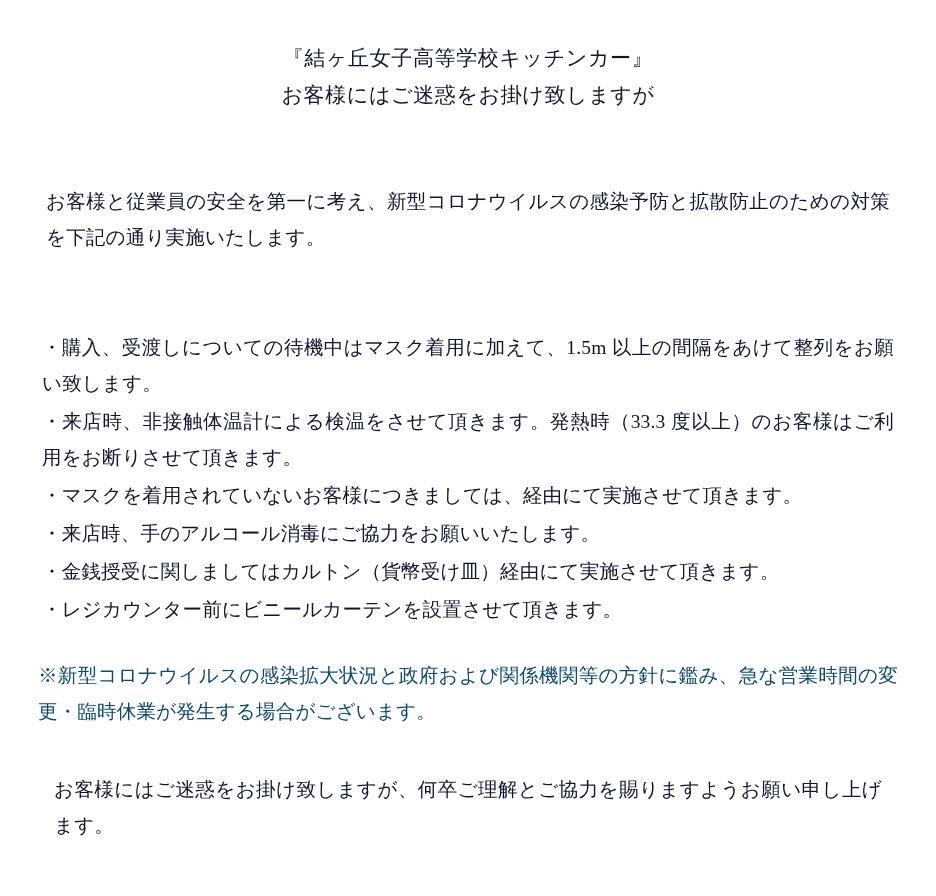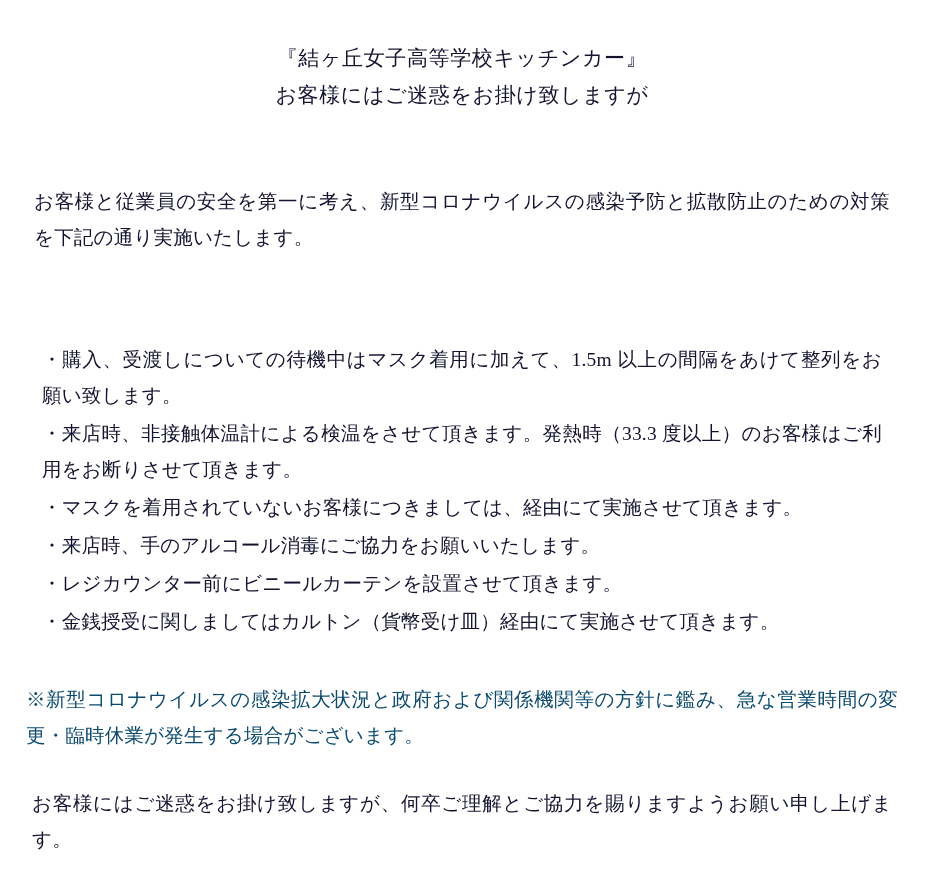--- a/index.html
+++ b/index.html
@@ -12,21 +12,21 @@
     min-height: 896px;
     font-family: "Liberation Serif", "DejaVu Serif", serif;
     color: #1a1a2e;
     -webkit-font-smoothing: antialiased;
   }
   .page {
     position: relative;
     width: 936px;
     min-height: 896px;
     box-sizing: border-box;
-    padding: 36px 38px 20px 26px;
+    padding: 36px 38px 20px 38px;
   }
   .title-block {
     text-align: center;
     margin: 0 0 0 0;
     padding-top: 4px;
   }
   .title-line {
     font-size: 21px;
     line-height: 1.75;
     letter-spacing: 0.03em;
@@ -42,21 +42,21 @@
     letter-spacing: 0.01em;
     color: #141430;
     text-align: justify;
     text-justify: inter-character;
     margin: 8px;
   }
   .spacer-mid {
     height: 62px;
   }
   .bullet-list {
-    margin: 16px;
+    margin: 4px;
     padding: 0;
     list-style: none;
   }
   .bullet-item {
     font-size: 19.5px;
     line-height: 1.85;
     letter-spacing: 0.01em;
     color: #141430;
     text-align: justify;
     text-justify: inter-character;
@@ -74,21 +74,21 @@
     text-justify: inter-character;
     margin: 0;
   }
   .closing {
     font-size: 19.5px;
     line-height: 1.85;
     letter-spacing: 0.01em;
     color: #141430;
     text-align: justify;
     text-justify: inter-character;
-    margin: 6px;
+    margin: 16px;
   }
 </style>
 </head>
 <body>
 
 <div class="page">
 
   <div class="title-block">
     <div class="title-line">『結ヶ丘女子高等学校キッチンカー』</div>
     <div class="title-line">お客様にはご迷惑をお掛け致しますが</div>
@@ -98,22 +98,22 @@
 
   <p class="intro">お客様と従業員の安全を第一に考え、新型コロナウイルスの感染予防と拡散防止のための対策を下記の通り実施いたします。</p>
 
   <div class="spacer-mid"></div>
 
   <ul class="bullet-list">
     <li class="bullet-item">・購入、受渡しについての待機中はマスク着用に加えて、1.5m 以上の間隔をあけて整列をお願い致します。</li>
     <li class="bullet-item">・来店時、非接触体温計による検温をさせて頂きます。発熱時（33.3 度以上）のお客様はご利用をお断りさせて頂きます。</li>
     <li class="bullet-item">・マスクを着用されていないお客様につきましては、経由にて実施させて頂きます。</li>
     <li class="bullet-item">・来店時、手のアルコール消毒にご協力をお願いいたします。</li>
+    <li class="bullet-item">・金銭授受に関しましてはカルトン（貨幣受け皿）経由にて実施させて頂きます。</li>
     <li class="bullet-item">・レジカウンター前にビニールカーテンを設置させて頂きます。</li>
-    <li class="bullet-item">・金銭授受に関しましてはカルトン（貨幣受け皿）経由にて実施させて頂きます。</li>
   </ul>
 
   <div class="spacer-small"></div>
 
   <p class="note">※新型コロナウイルスの感染拡大状況と政府および関係機関等の方針に鑑み、急な営業時間の変更・臨時休業が発生する場合がございます。</p>
 
   <div class="spacer-small"></div>
 
   <p class="closing">お客様にはご迷惑をお掛け致しますが、何卒ご理解とご協力を賜りますようお願い申し上げます。</p>
 

